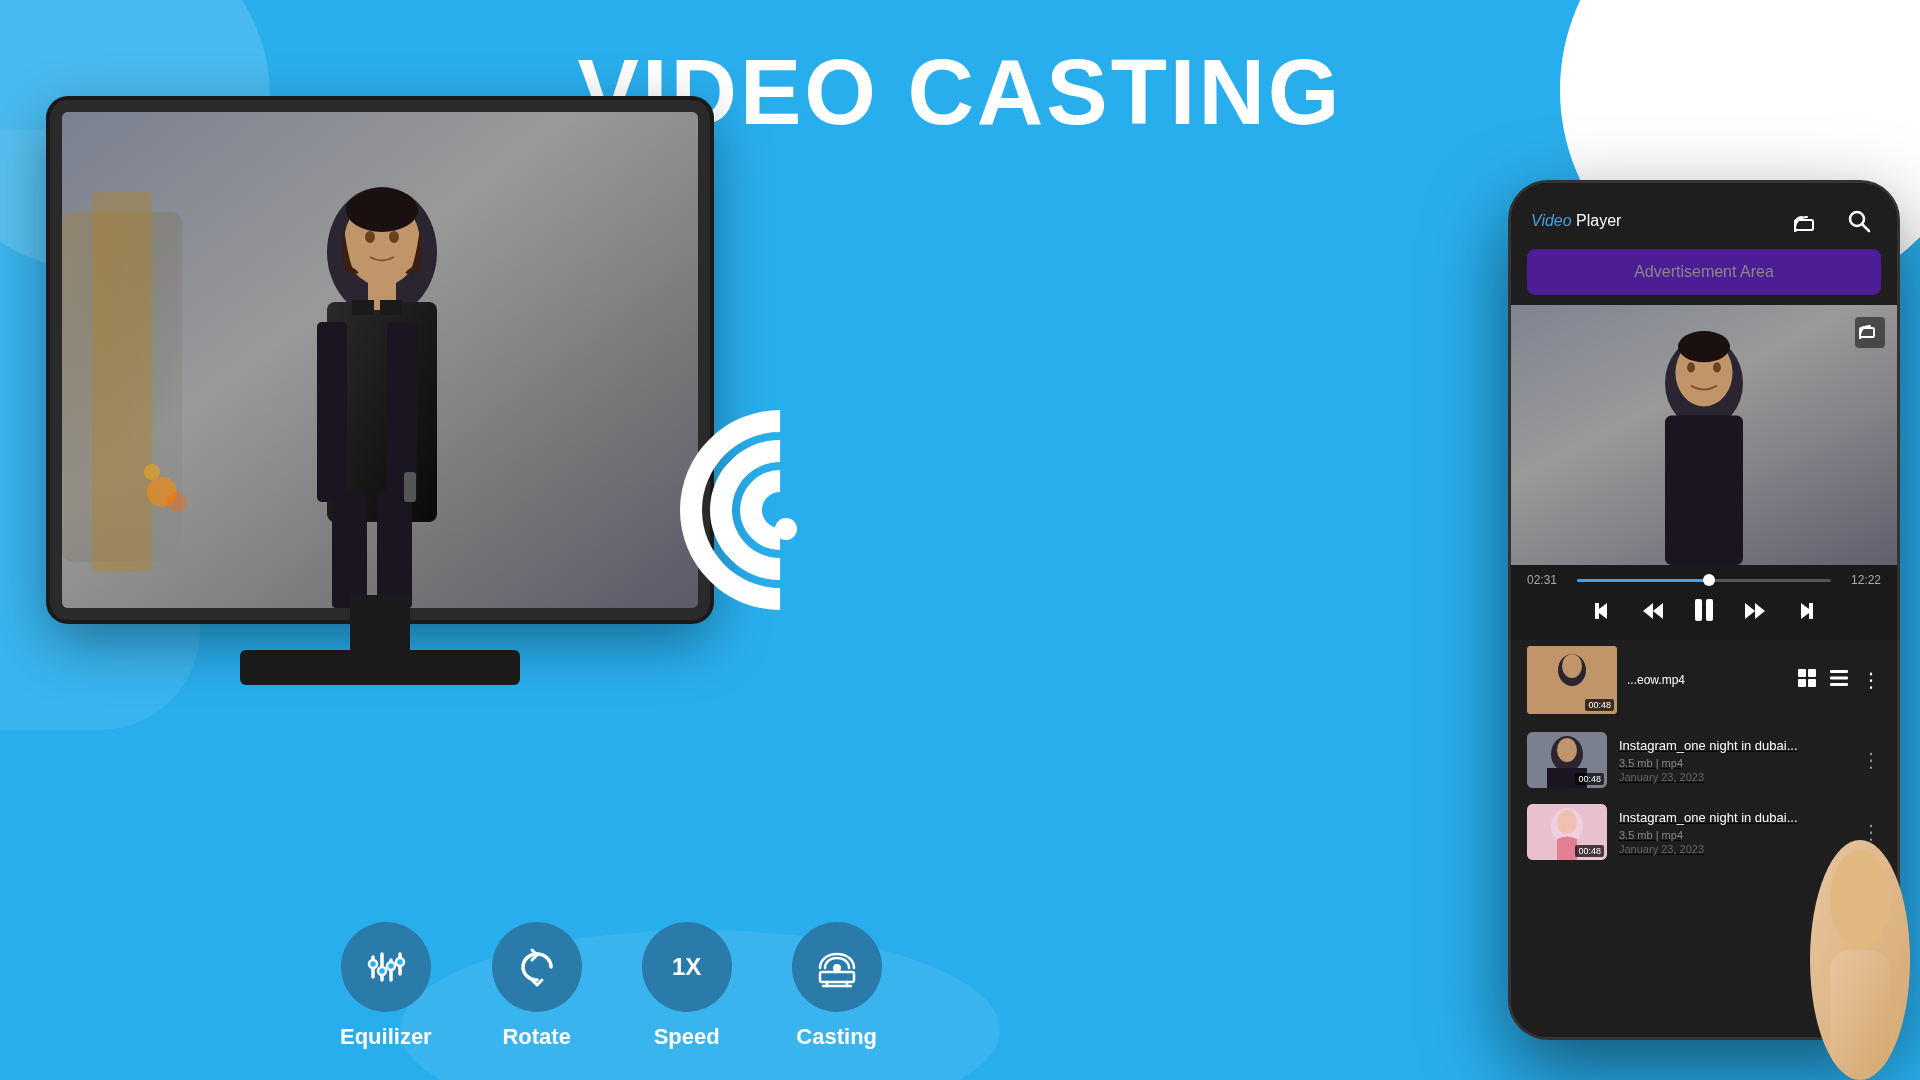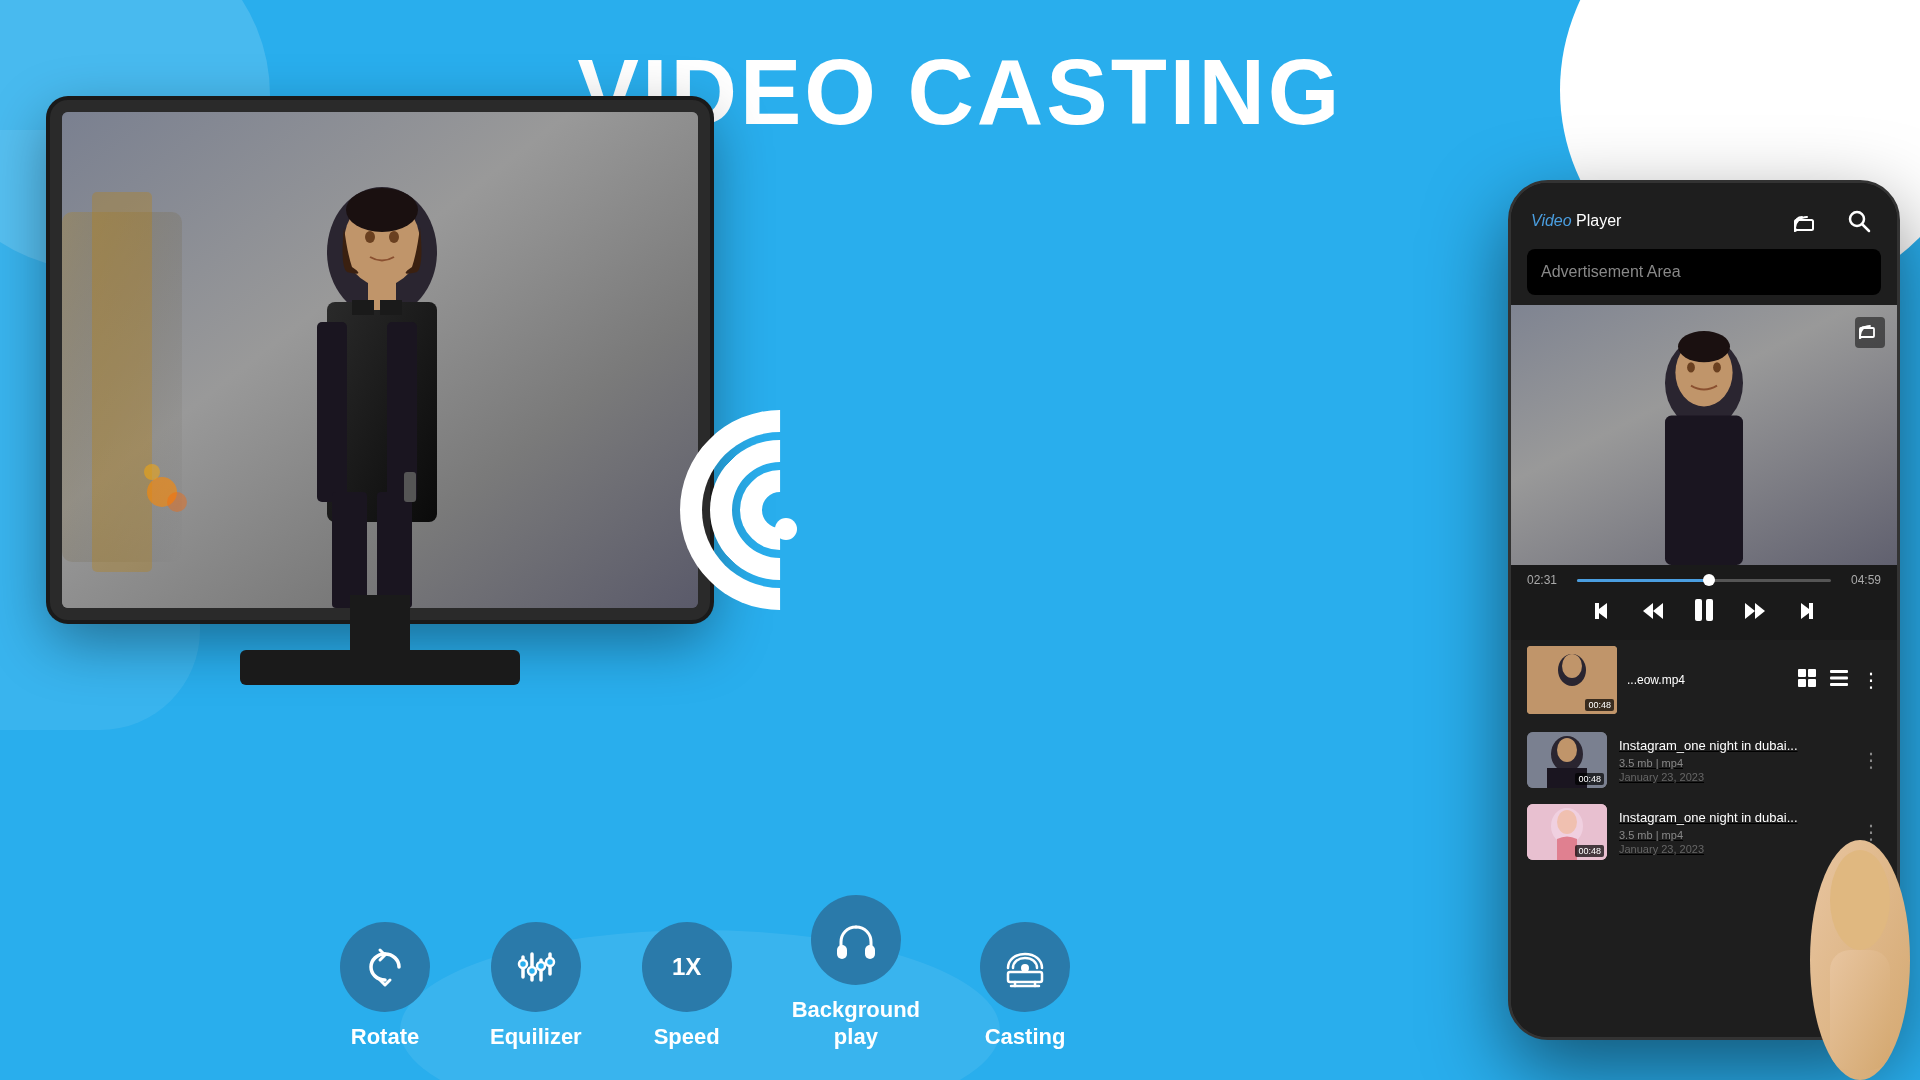--- a/index.html
+++ b/index.html
@@ -236,24 +236,24 @@
       color: white;
       display: flex;
       align-items: center;
       justify-content: center;
       font-size: 20px;
     }
 
     
     .ad-area {
       margin: 0 16px 10px;
-      background: #000000;
+      background: #4c1d95;
       border-radius: 8px;
       padding: 14px;
-      text-align: left;
+      text-align: center;
       color: #888;
       font-size: 16px;
     }
 
     
     .section-title {
       padding: 5px 16px 8px;
       color: white;
       font-size: 18px;
       font-weight: 600;
@@ -518,64 +518,52 @@
   <div class="wifi-arc wifi-arc-1"></div>
   <div class="wifi-arc wifi-arc-2"></div>
   <div class="wifi-arc wifi-arc-3"></div>
 </div>
 
 <div class="icons-bar">
 
   <div class="icon-item">
     <div class="icon-circle">
       <svg width="46" height="46" viewBox="0 0 46 46">
-        <path d="M23 10 C15 10 9 16 9 23 C9 30 15 36 23 36" stroke="white" stroke-width="3.5" fill="none" stroke-linecap="round"></path>
-        <path d="M37 23 C37 16 31 10 23 10" stroke="white" stroke-width="3.5" fill="none" stroke-linecap="round"></path>
-        <path d="M18 6 L23 11 L18 16" stroke="white" stroke-width="3" fill="none" stroke-linecap="round" stroke-linejoin="round"></path>
-        <path d="M28 36 L23 41 L18 36" stroke="white" stroke-width="3" fill="none" stroke-linecap="round" stroke-linejoin="round"></path>
-      </svg>
-    </div>
-    <span class="icon-label">Rotate</span>
-  </div>
-
-  <div class="icon-item">
-    <div class="icon-circle">
-      <svg width="46" height="46" viewBox="0 0 46 46">
         <line x1="10" y1="13" x2="10" y2="33" stroke="white" stroke-width="3.5" stroke-linecap="round"></line>
         <line x1="19" y1="10" x2="19" y2="36" stroke="white" stroke-width="3.5" stroke-linecap="round"></line>
         <line x1="28" y1="16" x2="28" y2="36" stroke="white" stroke-width="3.5" stroke-linecap="round"></line>
         <line x1="37" y1="10" x2="37" y2="30" stroke="white" stroke-width="3.5" stroke-linecap="round"></line>
         <circle cx="10" cy="20" r="4" fill="#29AEED" stroke="white" stroke-width="2.5"></circle>
         <circle cx="19" cy="27" r="4" fill="#29AEED" stroke="white" stroke-width="2.5"></circle>
         <circle cx="28" cy="22" r="4" fill="#29AEED" stroke="white" stroke-width="2.5"></circle>
         <circle cx="37" cy="18" r="4" fill="#29AEED" stroke="white" stroke-width="2.5"></circle>
       </svg>
     </div>
     <span class="icon-label">Equilizer</span>
   </div>
 
   <div class="icon-item">
     <div class="icon-circle">
+      <svg width="46" height="46" viewBox="0 0 46 46">
+        <path d="M23 10 C15 10 9 16 9 23 C9 30 15 36 23 36" stroke="white" stroke-width="3.5" fill="none" stroke-linecap="round"></path>
+        <path d="M37 23 C37 16 31 10 23 10" stroke="white" stroke-width="3.5" fill="none" stroke-linecap="round"></path>
+        <path d="M18 6 L23 11 L18 16" stroke="white" stroke-width="3" fill="none" stroke-linecap="round" stroke-linejoin="round"></path>
+        <path d="M28 36 L23 41 L18 36" stroke="white" stroke-width="3" fill="none" stroke-linecap="round" stroke-linejoin="round"></path>
+      </svg>
+    </div>
+    <span class="icon-label">Rotate</span>
+  </div>
+
+  <div class="icon-item">
+    <div class="icon-circle">
       <span class="speed-icon-text" style="color:white;font-weight:900;font-size:24px;">1X</span>
     </div>
     <span class="icon-label">Speed</span>
   </div>
 
-  <div class="icon-item">
-    <div class="icon-circle">
-      <svg width="46" height="46" viewBox="0 0 46 46">
-        <path d="M23 10 C14 10 8 17 8 25 L8 32" stroke="white" stroke-width="3" fill="none" stroke-linecap="round"></path>
-        <path d="M23 10 C32 10 38 17 38 25 L38 32" stroke="white" stroke-width="3" fill="none" stroke-linecap="round"></path>
-        <rect x="4" y="28" width="10" height="14" rx="5" fill="white"></rect>
-        <rect x="32" y="28" width="10" height="14" rx="5" fill="white"></rect>
-      </svg>
-    </div>
-    <span class="icon-label" style="white-space:pre-line;text-align:center;">Background
-play</span>
-  </div>
 
   <div class="icon-item">
     <div class="icon-circle">
       <svg width="46" height="46" viewBox="0 0 46 46">
         <rect x="6" y="28" width="34" height="10" rx="2" fill="none" stroke="white" stroke-width="2.5"></rect>
         <line x1="13" y1="38" x2="13" y2="42" stroke="white" stroke-width="2.5" stroke-linecap="round"></line>
         <line x1="33" y1="38" x2="33" y2="42" stroke="white" stroke-width="2.5" stroke-linecap="round"></line>
         <line x1="9" y1="42" x2="37" y2="42" stroke="white" stroke-width="2.5" stroke-linecap="round"></line>
         <path d="M6 24 C6 16 13 10 23 10 C33 10 40 16 40 24" stroke="white" stroke-width="2.5" fill="none" stroke-linecap="round"></path>
         <path d="M11 24 C11 18 16 14 23 14 C30 14 35 18 35 24" stroke="white" stroke-width="2.5" fill="none" stroke-linecap="round"></path>
@@ -648,21 +636,21 @@
         </div>
       </div>
 
       <div class="player-controls">
         <div class="progress-bar-container">
           <span class="time-label">02:31</span>
           <div class="progress-track">
             <div class="progress-fill"></div>
             <div class="progress-thumb"></div>
           </div>
-          <span class="time-label">04:59</span>
+          <span class="time-label">12:22</span>
         </div>
         <div class="controls-buttons">
           <button class="ctrl-btn" style="background:none;border:none;cursor:pointer;">
             <svg width="24" height="24" viewBox="0 0 24 24" fill="white">
               <polygon points="2,4 2,20 6,20 6,14 14,20 14,4 6,10 6,4"></polygon>
             </svg>
           </button>
           <button class="ctrl-btn" style="background:none;border:none;cursor:pointer;">
             <svg width="24" height="24" viewBox="0 0 24 24" fill="white">
               <polygon points="12,4 2,12 12,20"></polygon>

